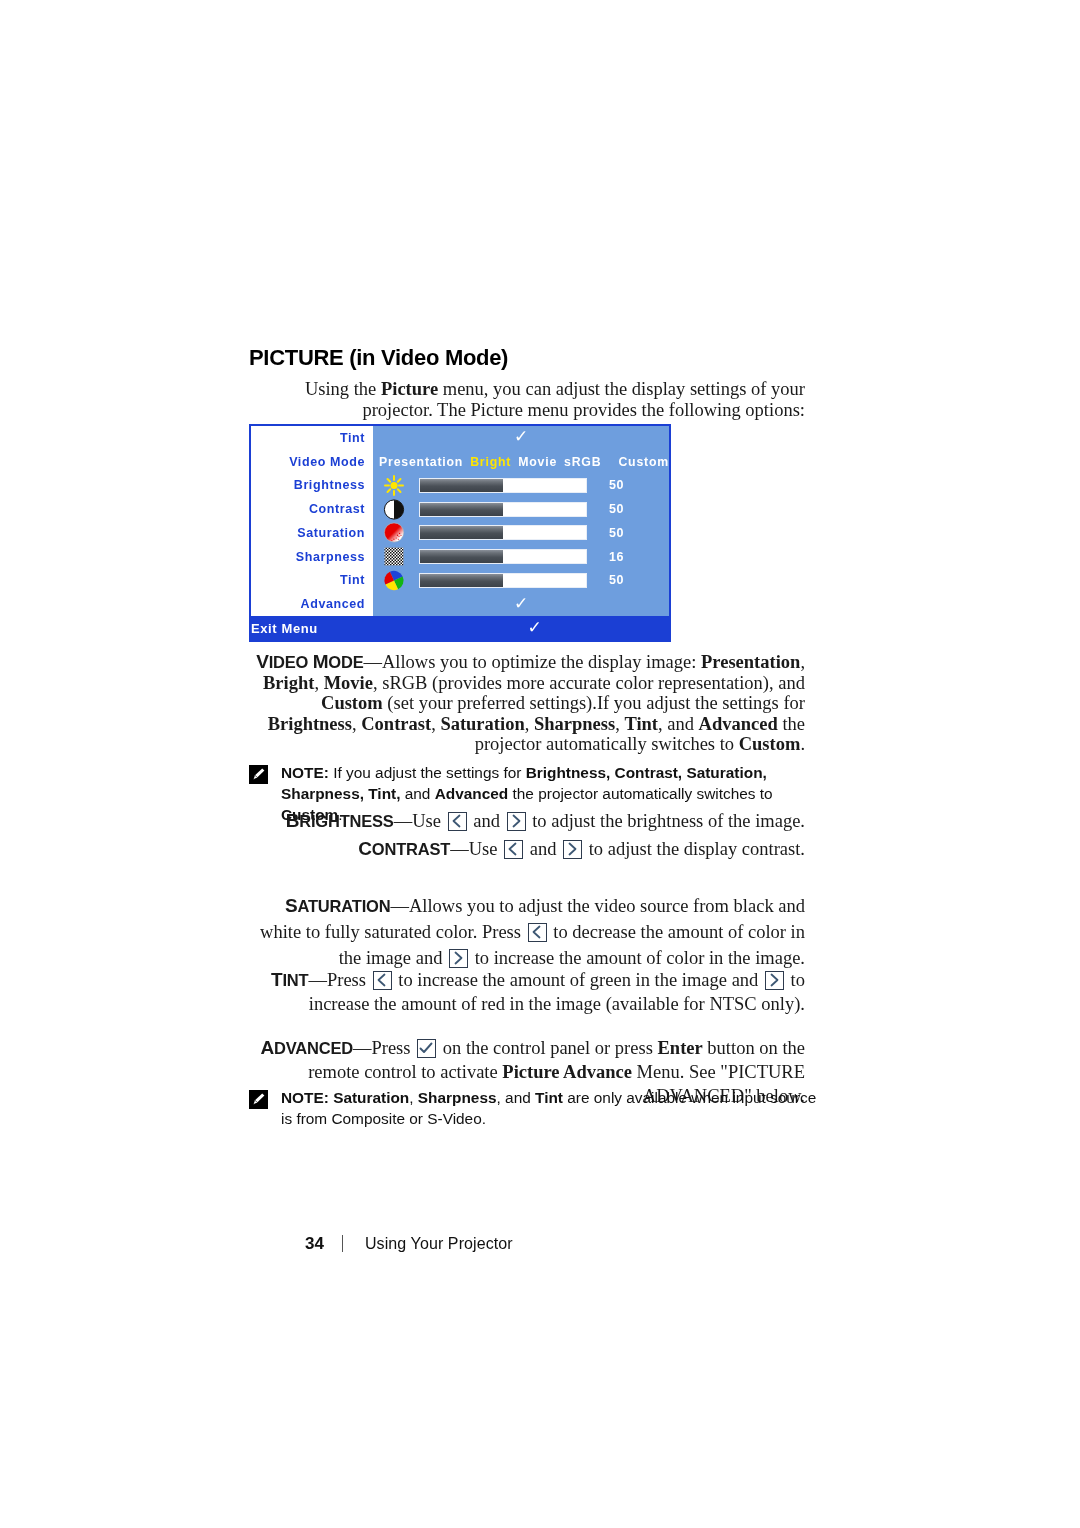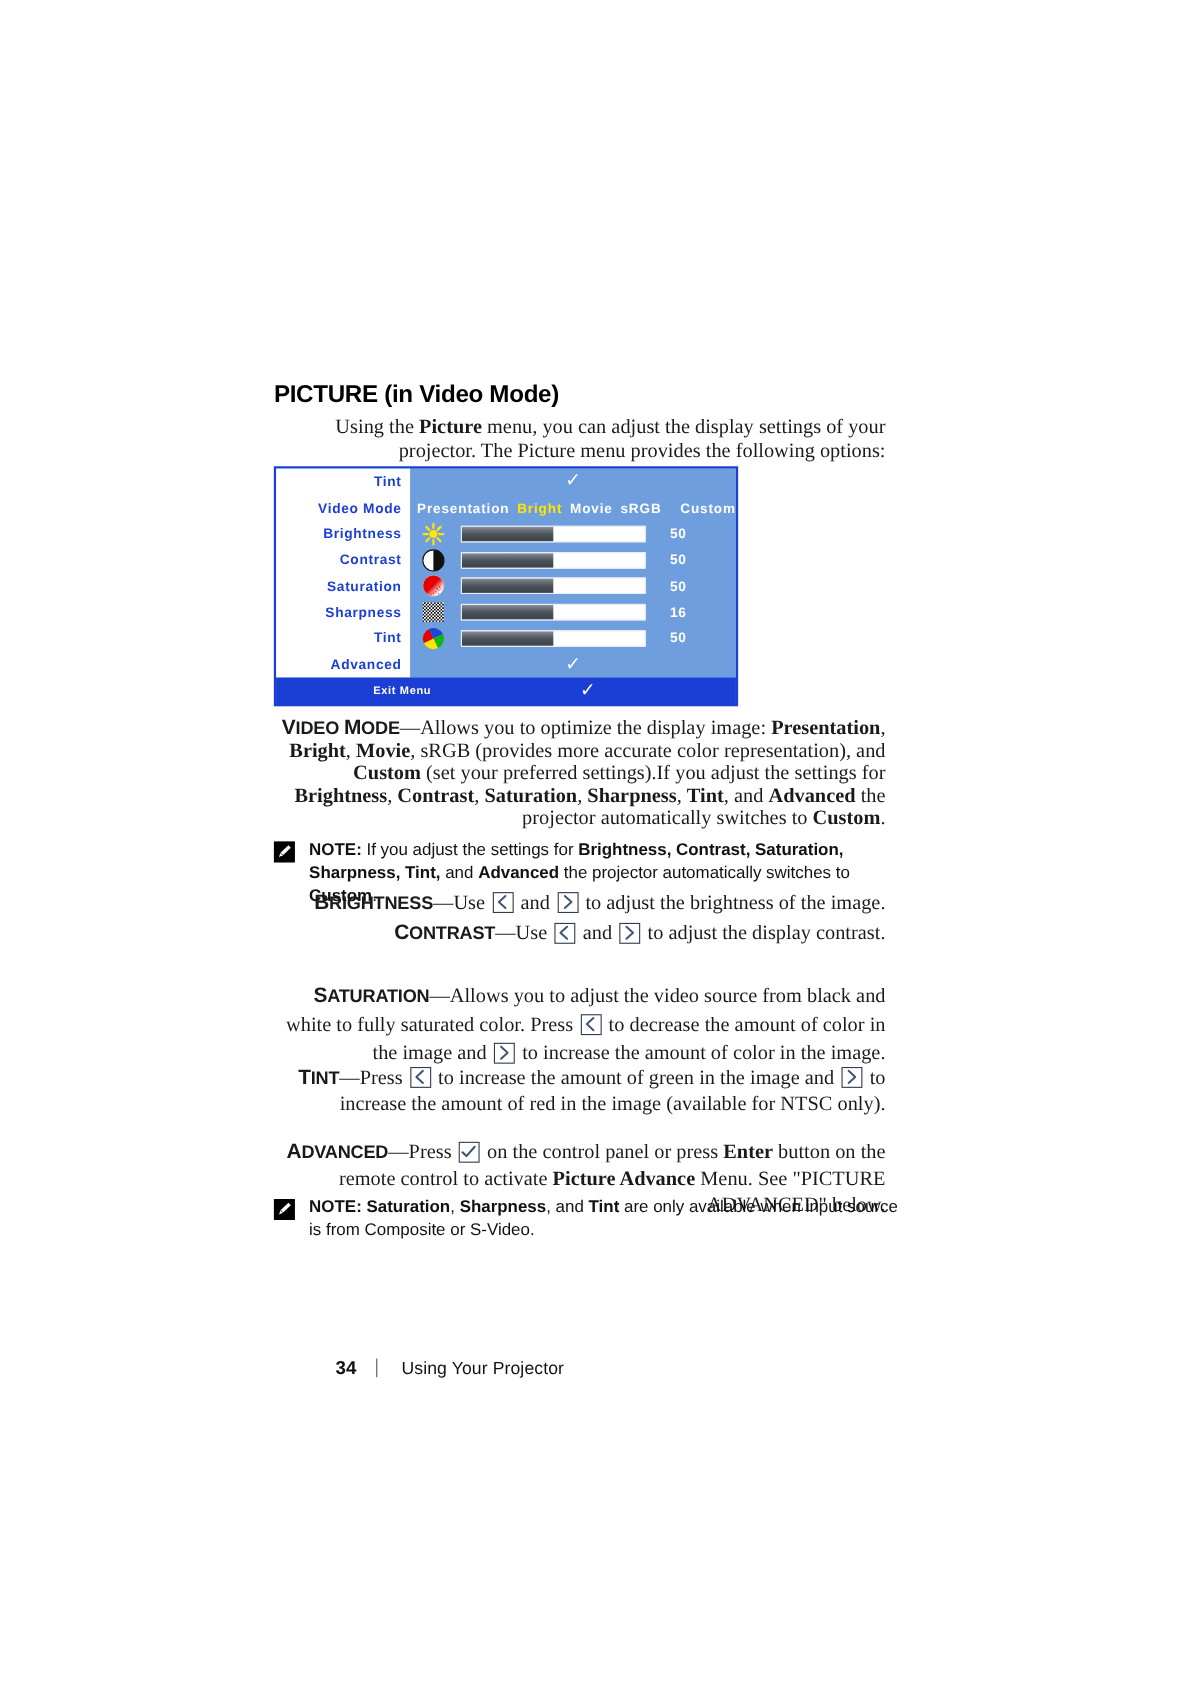--- a/index.html
+++ b/index.html
@@ -178,26 +178,26 @@
     left: 0;
     bottom: 0;
     width: 100%;
     height: 24px;
     background: #1b3fd4;
     display: flex;
     align-items: center;
   }
   .exit-label {
     width: 149px;
-    text-align: right;
+    text-align: left;
     padding-right: 8px;
     box-sizing: border-box;
     color: #ffffff;
     font-weight: bold;
-    font-size: 10px;
+    font-size: 13px;
     letter-spacing: 0.6px;
   }
   .exit-check {
     flex: 1;
     text-align: center;
     color: #ffffff;
     font-size: 17px;
     transform: translateY(-1px);
   }
 

